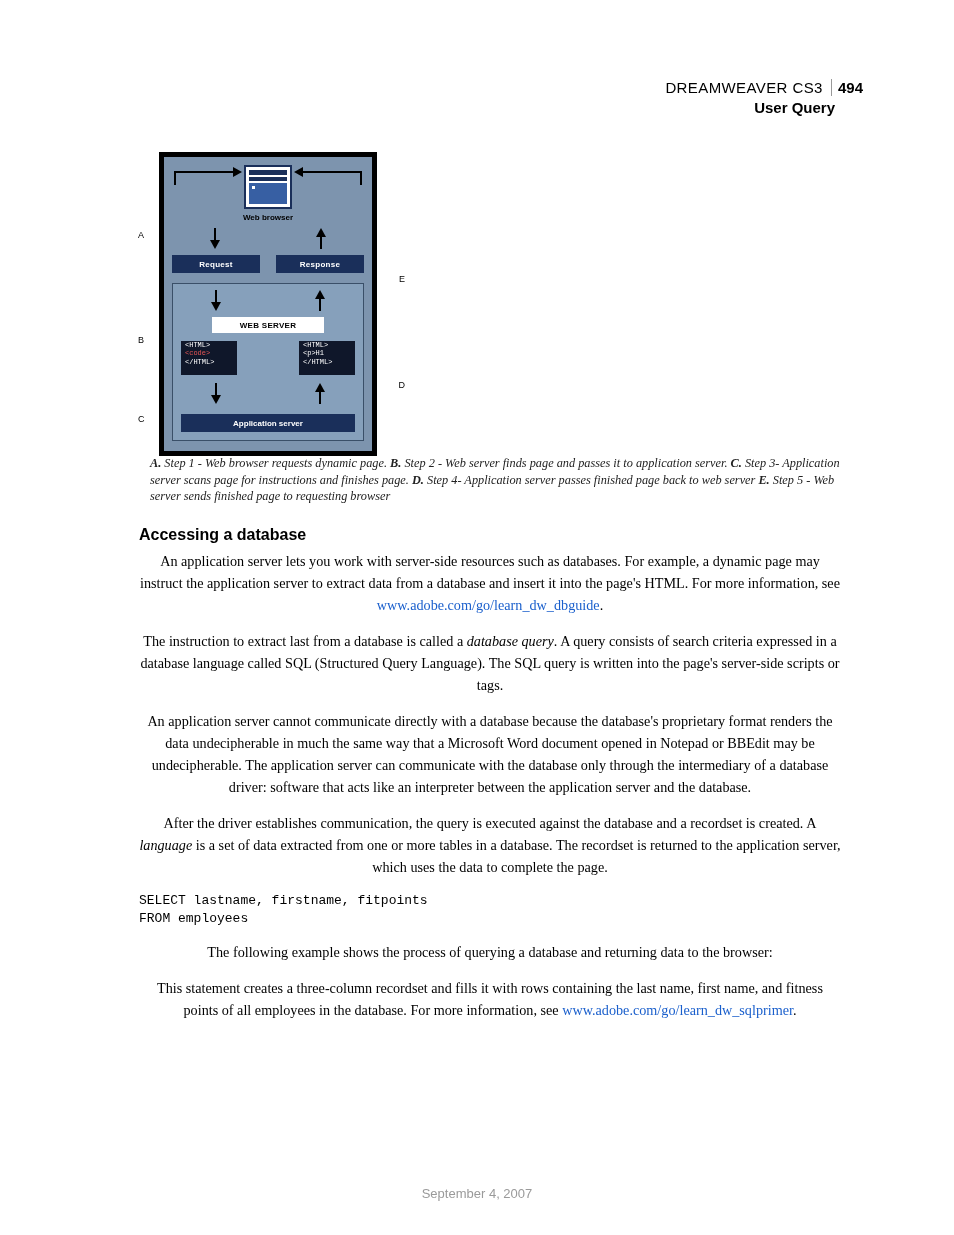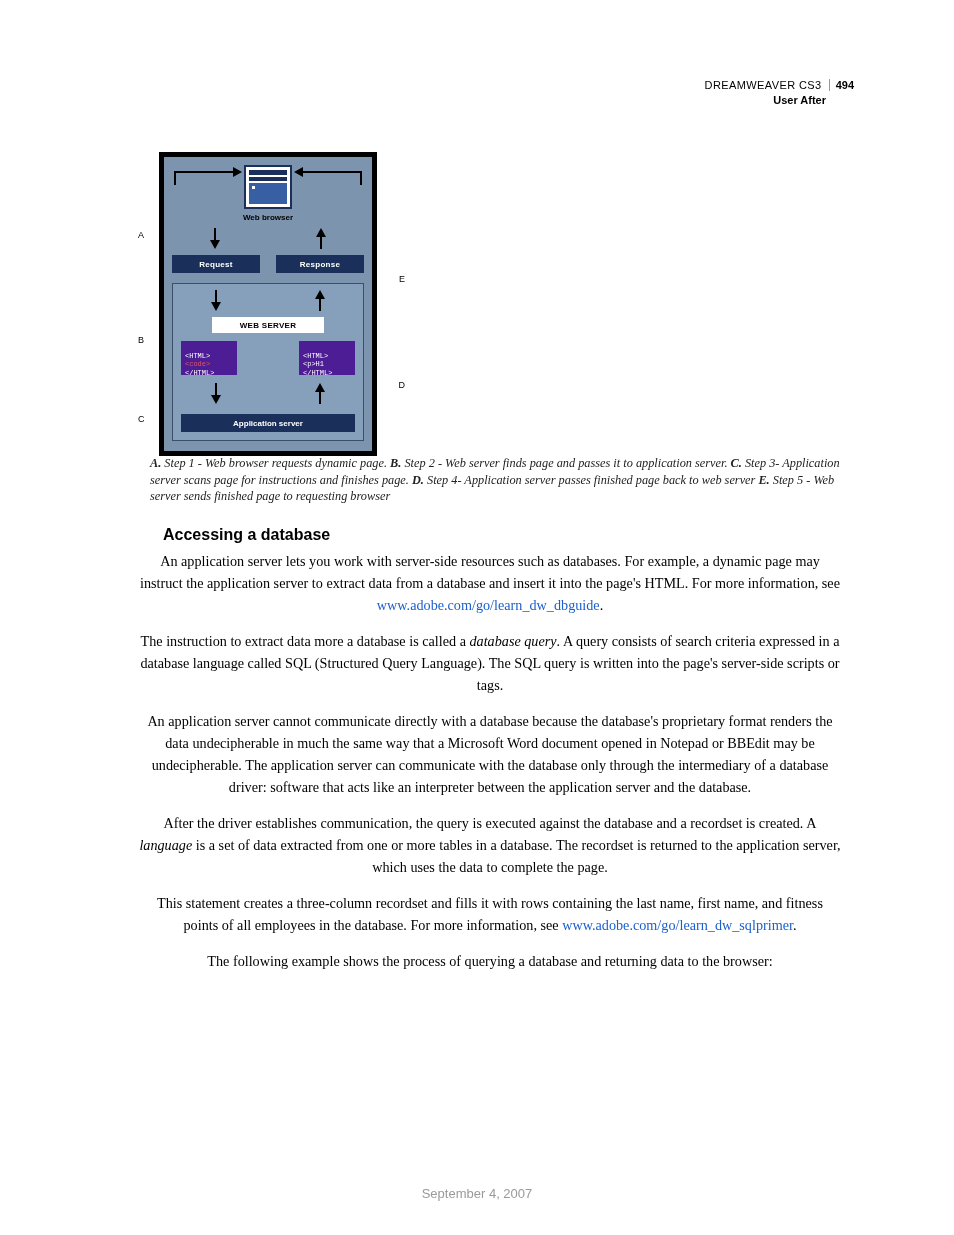--- a/index.html
+++ b/index.html
@@ -7,24 +7,24 @@
     font-family: "Minion Pro", Georgia, serif;
     width: 954px;
     height: 1235px;
     background: #fff;
     position: relative;
     color: #000;
   }
   .header {
     position: absolute;
     top: 78px;
-    right: 100px;
+    right: 91px;
     text-align: right;
     font-family: "Myriad Pro", Arial, sans-serif;
-    font-size: 11px;
+    font-size: 15px;
     line-height: 1.35;
   }
   .header .prod { letter-spacing: 0.4px; }
   .header .pageno {
     font-weight: bold;
     border-left: 1px solid #999;
     padding-left: 6px;
     margin-left: 4px;
   }
   .header .ug { font-weight: bold; padding-right: 28px; }
@@ -65,22 +65,22 @@
     margin-top:10px; border:1px solid #3a4f68; background:#86a0bb;
     padding:8px; position:relative;
   }
   .ws-title {
     width:112px; height:16px; margin:6px auto 8px auto; background:#fff;
     font: bold 8px Arial; display:flex; align-items:center; justify-content:center;
     letter-spacing:0.3px;
   }
   .html-duo { display:flex; justify-content:space-between; margin-bottom:8px;}
   .html-chip {
-    width:56px; height:34px; background:#4c1d95; color:#fff;
-    font:7px/1.2 "Courier New", monospace; padding:11px 4px;
+    width:56px; height:34px; background:#0f172a; color:#fff;
+    font:7px/1.2 "Courier New", monospace; padding:0 4px;
   }
   .html-chip .red { color:#e85656; }
   .app-bar {
     height:18px; background:#1a2f5a; color:#fff;
     font: bold 8px Arial; display:flex; align-items:center; justify-content:center;
     margin-top:10px;
   }
   .arrow-down, .arrow-up {
     width:0;height:0;border-left:5px solid transparent;border-right:5px solid transparent;
   }
@@ -95,21 +95,21 @@
   .dlabel.c{left:-1px;top:262px;}
   .dlabel.d{right:-18px;top:228px;}
   .dlabel.e{right:-18px;top:122px;}
   .caption {
     position:absolute; left:150px; top:455px; width:710px;
     font-style: italic; font-size:12.3px; line-height:1.35; color:#222;
   }
   .caption b{font-weight:bold; font-style:italic;}
   .section-title{
     position:absolute; left:139px; top:526px;
-    font-family:"Myriad Pro", Arial, sans-serif; font-weight:bold; font-size:16px;margin-left:24px;
+    font-family:"Myriad Pro", Arial, sans-serif; font-weight:bold; font-size:16px;
   }
   .body{
     position:absolute; left:139px; top:550px; width:702px;
     font-size:14.2px; line-height:1.55;
   }
   .body p{margin-bottom:14px; text-align:center;}
   .body a{color:#1a5fcc; text-decoration:none;}
   .body em{font-style:italic;}
   .code{
     font-family:"Courier New", monospace; font-size:13px; line-height:1.35;
@@ -130,21 +130,21 @@
   .line-top.r .tip{left:-8px;border-top:5px solid transparent;border-bottom:5px solid transparent;border-right:9px solid #000;}
 </style>
 </head>
 <body>
 
 <div class="header">
   <div>
     <span class="prod">DREAMWEAVER CS3</span>
     <span class="pageno">494</span>
   </div>
-  <div class="ug">User After</div>
+  <div class="ug">User Query</div>
 </div>
 
 <div class="diagram-wrap">
   <span class="dlabel a">A</span>
   <span class="dlabel b">B</span>
   <span class="dlabel c">C</span>
   <span class="dlabel d">D</span>
   <span class="dlabel e">E</span>
   <div class="diagram">
     <div class="line-top l">
@@ -220,25 +220,27 @@
   <b>E.</b><span> Step 5 - Web server sends finished page to requesting browser</span>
 </div>
 
 <div class="section-title">Accessing a database</div>
 
 <div class="body">
   <p>
     <span>An application server lets you work with server-side resources such as databases. For example, a dynamic page may instruct the application server to extract data from a database and insert it into the page's HTML. For more information, see </span><a href="#">www.adobe.com/go/learn_dw_dbguide</a><span>.</span>
   </p>
   <p>
-    <span>The instruction to extract data more a database is called a </span><em>database query</em><span>. A query consists of search criteria expressed in a database language called SQL (Structured Query Language). The SQL query is written into the page's server-side scripts or tags.</span>
+    <span>The instruction to extract last from a database is called a </span><em>database query</em><span>. A query consists of search criteria expressed in a database language called SQL (Structured Query Language). The SQL query is written into the page's server-side scripts or tags.</span>
   </p>
   <p>An application server cannot communicate directly with a database because the database's proprietary format renders the data undecipherable in much the same way that a Microsoft Word document opened in Notepad or BBEdit may be undecipherable. The application server can communicate with the database only through the intermediary of a database driver: software that acts like an interpreter between the application server and the database.</p>
   <p>
     <span>After the driver establishes communication, the query is executed against the database and a recordset is created. A </span><em>language</em><span> is a set of data extracted from one or more tables in a database. The recordset is returned to the application server, which uses the data to complete the page.</span>
   </p>
+  <div class="code">SELECT lastname, firstname, fitpoints
+FROM employees</div>
+  <p>The following example shows the process of querying a database and returning data to the browser:</p>
   <p>
     <span>This statement creates a three-column recordset and fills it with rows containing the last name, first name, and fitness points of all employees in the database. For more information, see </span><a href="#">www.adobe.com/go/learn_dw_sqlprimer</a><span>.</span>
   </p>
-  <p>The following example shows the process of querying a database and returning data to the browser:</p>
 </div>
 
 <div class="footer-date">September 4, 2007</div>
 
 </body></html>

